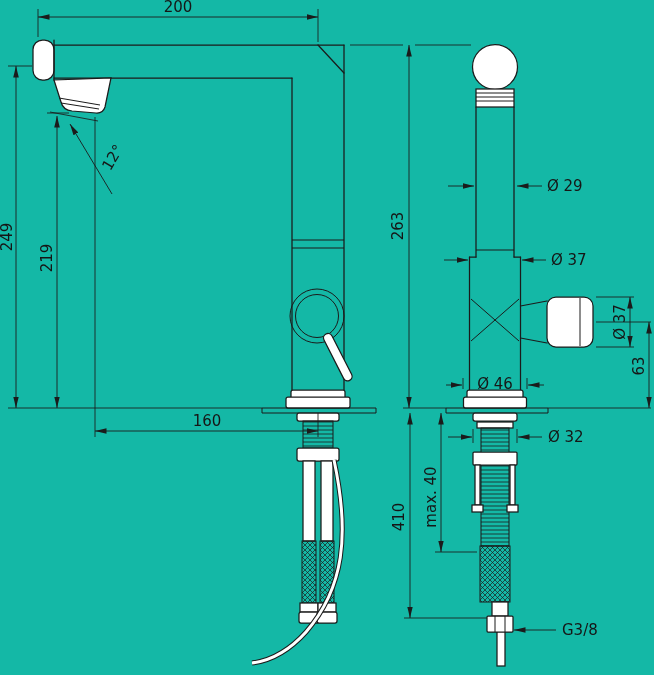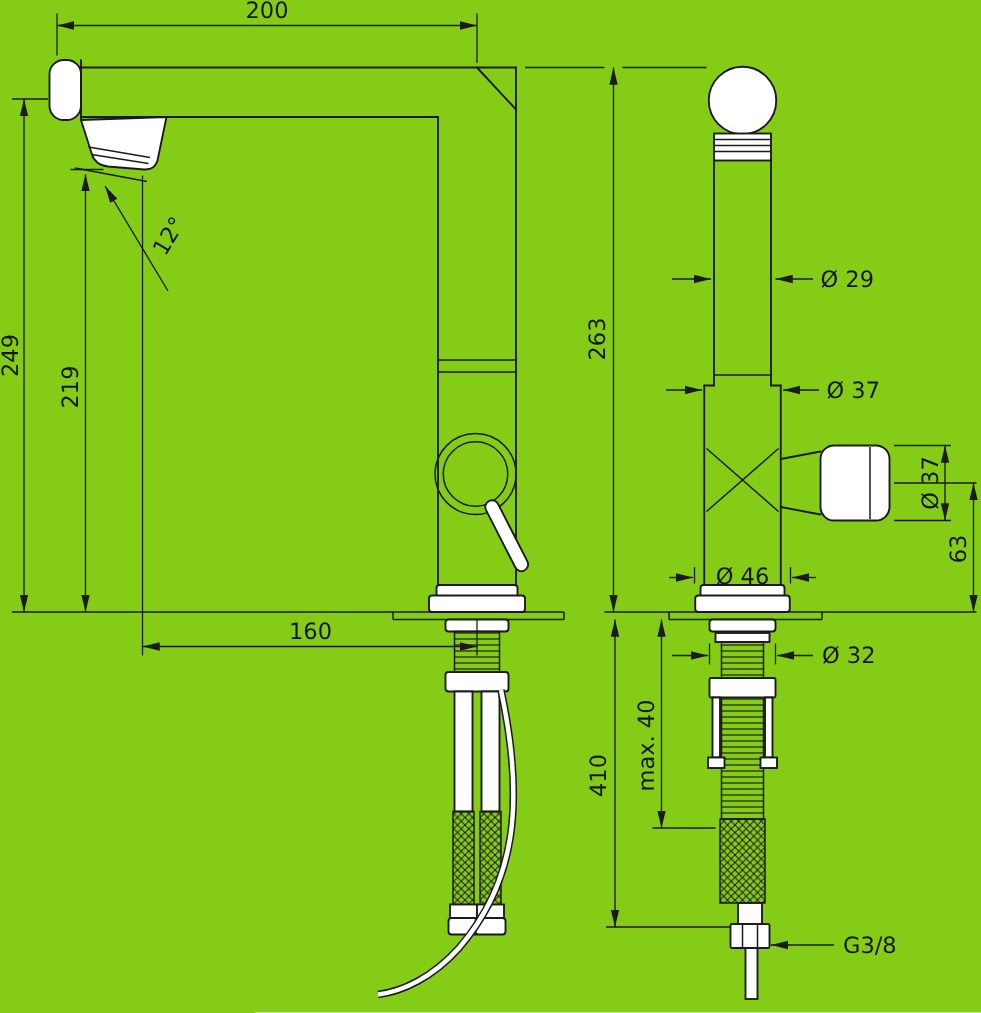--- a/index.html
+++ b/index.html
@@ -1,16 +1,16 @@
 <!DOCTYPE html>
 <html><head>
 <meta charset="utf-8">
 <style>
   html,body{margin:0;padding:0;background:#ffffff;}
-  .canvas{position:relative;width:654px;height:675px;background:#84cc16;overflow:hidden;}
+  .canvas{position:relative;width:654px;height:675px;background:#14b8a6;overflow:hidden;}
   svg{display:block;}
   .edge{stroke:#1b1b1b;stroke-width:1.25;fill:none;stroke-linecap:round;}
   .thin{stroke:#1b1b1b;stroke-width:1;fill:none;}
   .part{fill:#ffffff;stroke:#1b1b1b;stroke-width:1.25;}
   .dim{stroke:#1b1b1b;stroke-width:0.9;fill:none;}
   .ext{stroke:#1b1b1b;stroke-width:0.85;fill:none;}
   text{font-family:"DejaVu Sans","Liberation Sans",sans-serif;font-size:15px;fill:#161616;}
   .mid{text-anchor:middle;}
 </style>
 </head>

